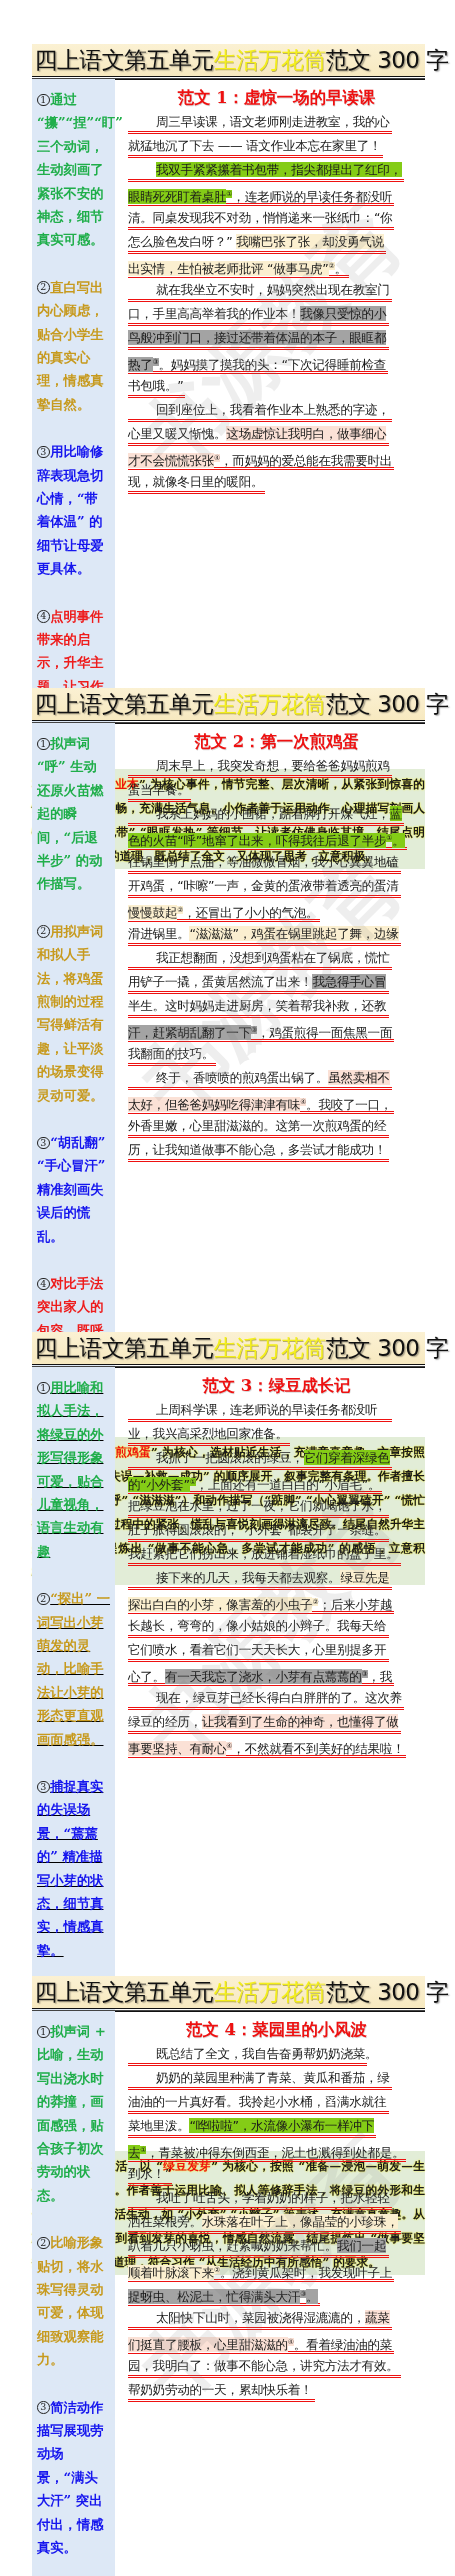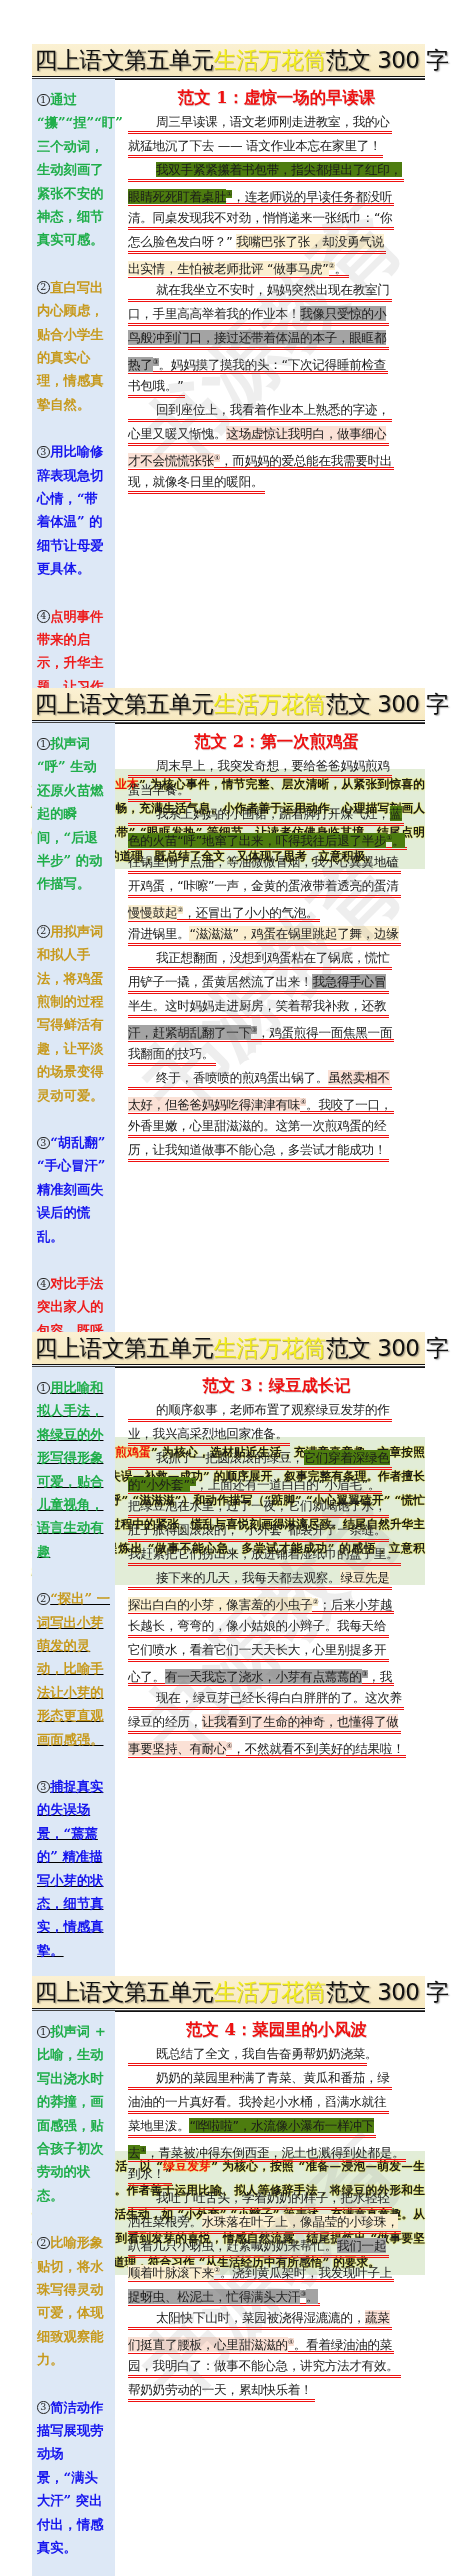--- a/index.html
+++ b/index.html
@@ -32,21 +32,21 @@
   .essay-title { text-align: center; color: #ee1111; font-weight: bold; font-size: 16.4px; line-height: 23px; font-family: "DejaVu Serif", "Liberation Serif", serif; text-shadow: 0.6px 0.6px 0.6px rgba(0,0,0,0.15); }
   .paras { margin-top: 2.5px; }
   .line {
     position: relative; height: 24px; font-size: 12.6px; line-height: 20px;
     font-family: "DejaVu Sans", "Liberation Sans", sans-serif; color: #1a1a1a; white-space: nowrap;
     letter-spacing: -0.3px;
   }
   .line .u { position: absolute; left: 0; bottom: 1.3px; height: 3.2px; border-top: 1.3px solid #ee1111; border-bottom: 0.6px solid #ee1111; }
   .line .t { position: relative; }
   .line.indent .t { padding-left: 28px; }
-  .hlg { background: #4d7c0f; } .hly { background: #fbefd0; } .hlb { background: #a3a3a3; } .hlp { background: #fbe1d6; }
+  .hlg { background: #84cc16; } .hly { background: #fbefd0; } .hlb { background: #a3a3a3; } .hlp { background: #fbe1d6; }
   sup { font-size: 7px; vertical-align: 5.7px; }
   .summary {
     position: absolute; left: 0; width: 393px; background: #e2edd7;
     padding: 2.5px 0 1.3px 0; font-family: "DejaVu Serif", "Liberation Serif", serif; font-weight: bold;
     font-size: 11.7px; line-height: 24px; color: #1a1a1a;
     text-shadow: 0 0 1.9px #f1ee4d, 0 0 1.3px #f1ee4d; text-align: justify;
   }
   .summary .key { color: #ee1111; }
   .watermark { position: absolute; font-size: 82px; color: rgba(120,120,120,0.13); font-family: "DejaVu Sans", sans-serif; font-weight: bold; transform: rotate(-45deg); white-space: nowrap; pointer-events: none; }
 </style>
@@ -125,21 +125,21 @@
     <div class="rules"></div>
     <div class="sidebar" style="height: 766px; text-decoration: underline;">
       <div class="note c1"><span class="num">1</span><span>用比喻和拟人手法，将绿豆的外形写得形象可爱，贴合儿童视角，语言生动有趣</span></div>
       <div class="note c2"><span class="num">2</span><span>“探出” 一词写出小芽萌发的灵动，比喻手法让小芽的形态更直观画面感强。</span></div>
       <div class="note c3"><span class="num">3</span><span>捕捉真实的失误场景，“蔫蔫的” 精准描写小芽的状态，细节真实，情感真挚。</span></div>
       <div class="note c4"><span class="num">4</span><span>点明感悟，既总结了养绿豆的收获，又升华主题，立意积极。</span></div>
     </div>
     <div class="essay">
       <div class="essay-title">范文 3：绿豆成长记</div>
       <div class="paras">
-        <div class="line indent"><div class="u" style="width: 264px;"></div><span class="t"><span>的顺序叙事，老师布置了观察绿豆发芽的作</span></span></div>
+        <div class="line indent"><div class="u" style="width: 264px;"></div><span class="t"><span>上周科学课，连老师说的早读任务都没听</span></span></div>
         <div class="line"><div class="u" style="width: 162px;"></div><span class="t"><span>业，我兴高采烈地回家准备。</span></span></div>
         <div class="line indent"><div class="u" style="width: 264px;"></div><span class="t"><span>我抓了一把圆滚滚的绿豆，</span><span class="hlg">它们穿着深绿色</span></span></div>
         <div class="line"><div class="u" style="width: 254px;"></div><span class="t"><span class="hlg">的“小外套”</span><sup class="hlg">①</sup><span>，上面还有一道白白的“小眉毛”。</span></span></div>
         <div class="line"><div class="u" style="width: 261px;"></div><span class="t"><span>把绿豆泡在水里，过了一夜，它们就喝饱了水，</span></span></div>
         <div class="line"><div class="u" style="width: 261px;"></div><span class="t"><span>肚子胀得圆滚滚的，“小外套”都裂开了一条缝。</span></span></div>
         <div class="line"><div class="u" style="width: 273px;"></div><span class="t"><span>我赶紧把它们捞出来，放进铺着湿纸巾的盘子里。</span></span></div>
         <div class="line indent"><div class="u" style="width: 264px;"></div><span class="t"><span>接下来的几天，我每天都去观察。</span><span class="hly">绿豆先是</span></span></div>
         <div class="line"><div class="u" style="width: 266px;"></div><span class="t"><span class="hly">探出白白的小芽，像害羞的小虫子</span><sup class="hly">②</sup><span>；后来小芽越</span></span></div>
         <div class="line"><div class="u" style="width: 261px;"></div><span class="t"><span>长越长，弯弯的，像小姑娘的小辫子。我每天给</span></span></div>
         <div class="line"><div class="u" style="width: 261px;"></div><span class="t"><span>它们喷水，看着它们一天天长大，心里别提多开</span></span></div>

